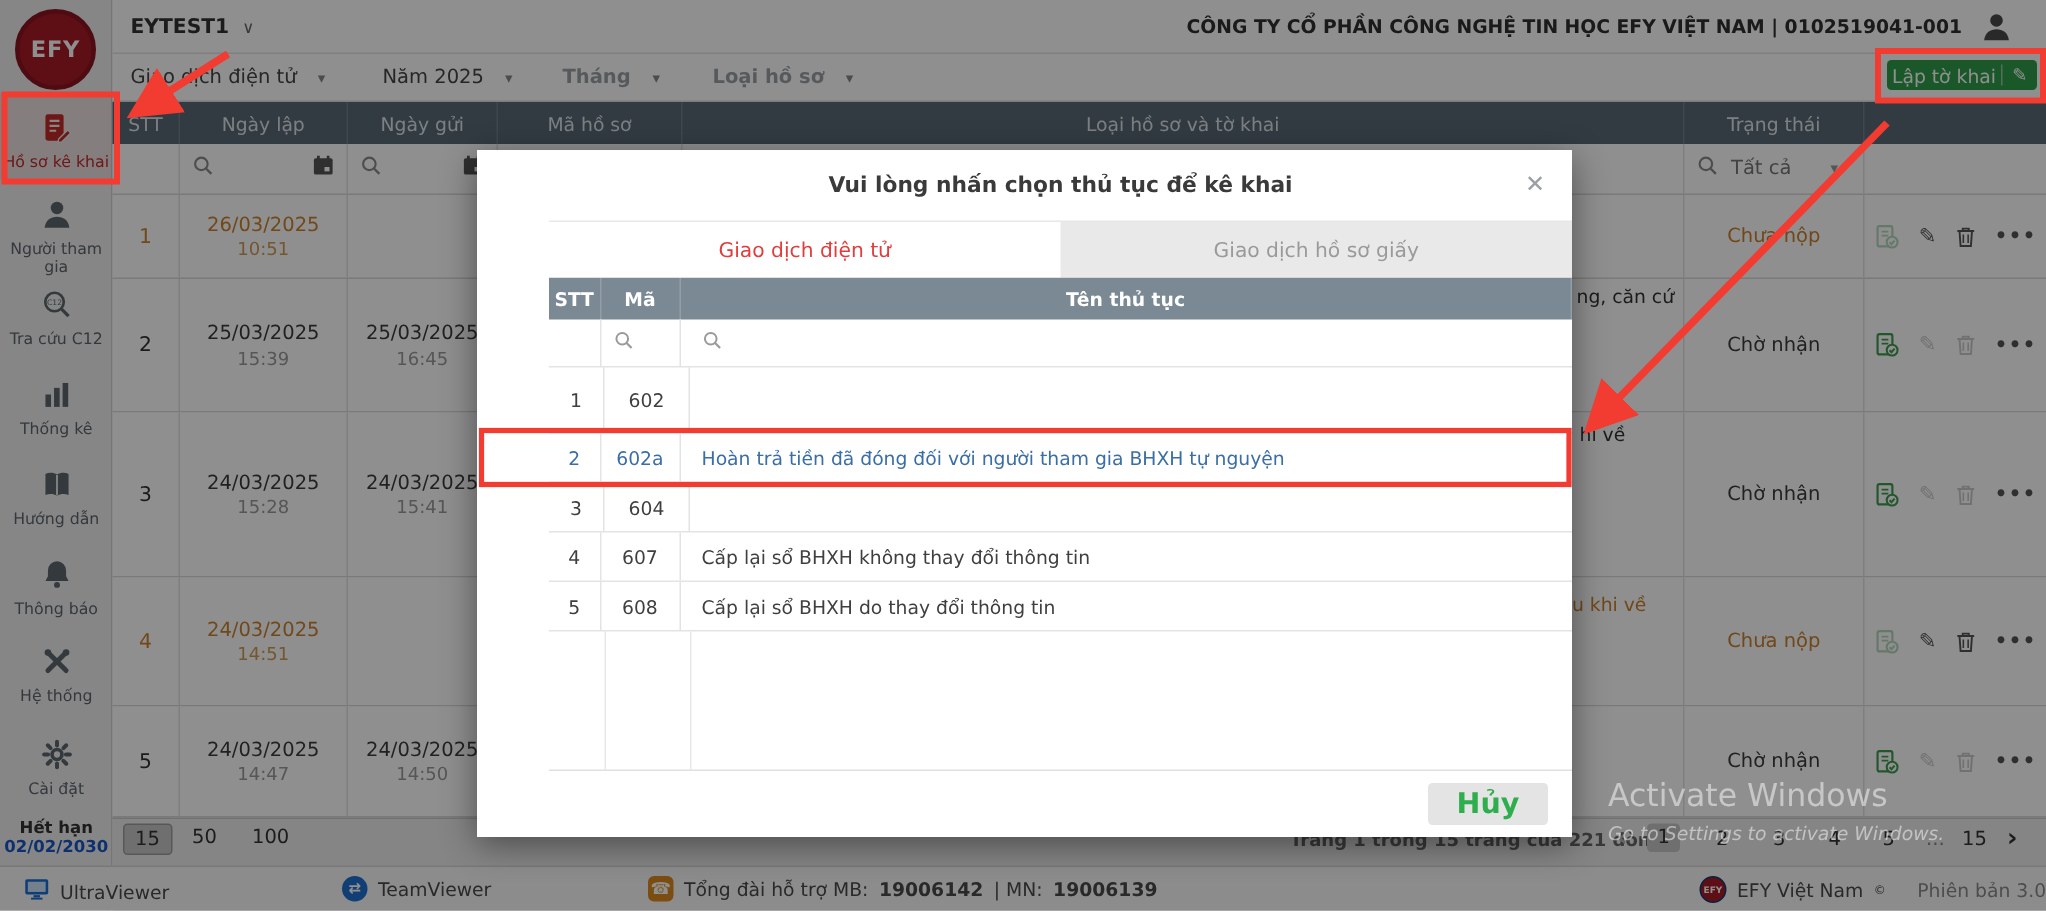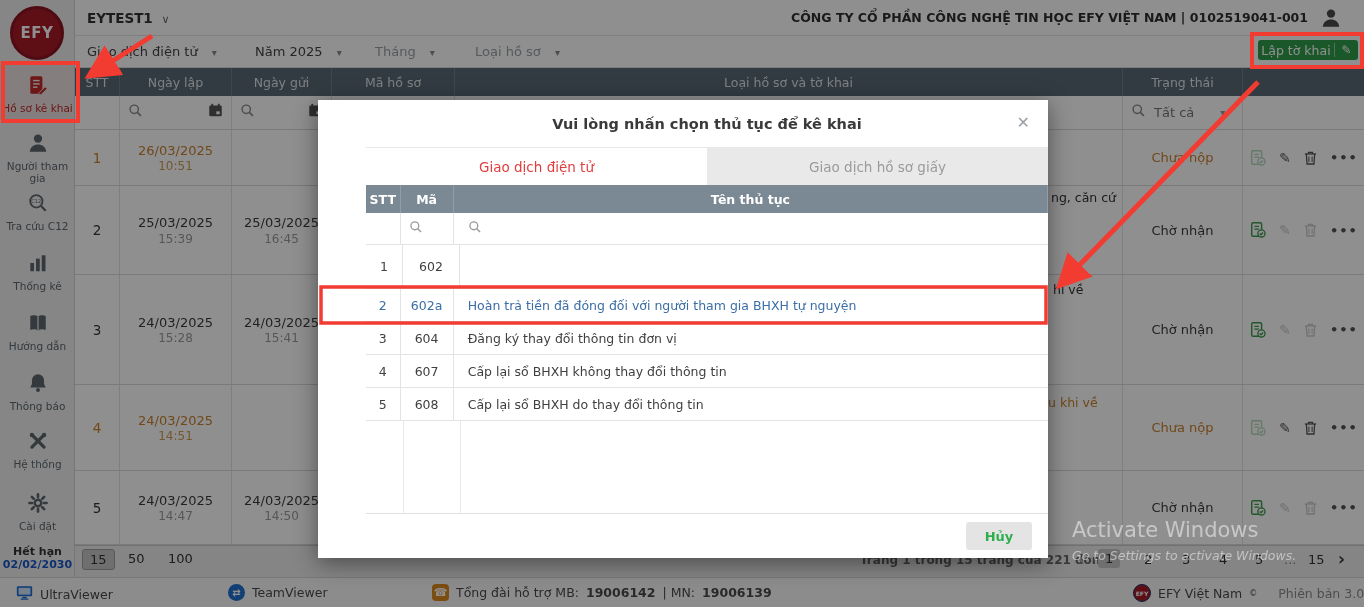--- a/index.html
+++ b/index.html
@@ -25,21 +25,21 @@
   #topbar{position:absolute;left:75px;top:0;width:1289px;height:36px;background:#fff;border-bottom:1px solid #e3e3e3;z-index:1;}
   .account{position:absolute;left:12px;top:10px;font-size:13.5px;font-weight:bold;color:#333;}
   .account .caret{font-weight:normal;color:#666;font-size:11px;margin-left:4px;}
   .company{position:absolute;right:56px;top:10px;font-size:12.5px;font-weight:bold;color:#2f2f2f;white-space:nowrap;}
   .user-ic{position:absolute;right:22px;top:7px;}
 
   
   #filterbar{position:absolute;left:75px;top:36px;width:1289px;height:32px;background:#fff;border-bottom:1px solid #ddd;z-index:1;}
   .flt{position:absolute;top:8px;font-size:13px;color:#444;white-space:nowrap;cursor:pointer;}
   .flt .caret{color:#888;font-size:10px;margin-left:10px;}
-  .flt.dim{color:#9aa0a5;}
+  .flt.dim{color:#9aa0a5;font-weight:bold;}
   #btn-create{position:absolute;right:6px;top:4px;width:100px;height:20px;background:#2f9e4c;border-radius:3px;
     color:#fff;font-size:12.5px;display:flex;align-items:center;cursor:pointer;z-index:1;}
   #btn-create .txt{flex:1;text-align:center;}
   #btn-create .pen{width:24px;border-left:1px solid rgba(255,255,255,.45);text-align:center;font-size:12px;}
 
   
   .trow{position:absolute;left:75px;width:1289px;display:flex;background:#fff;border-bottom:1px solid #d9d9d9;z-index:1;}
   .cell{border-right:1px solid #e2e2e2;display:flex;align-items:center;justify-content:center;flex-direction:column;overflow:hidden;}
   .w-stt{width:45px;} .w-nl{width:112px;} .w-ng{width:100px;} .w-mh{width:123px;}
   .w-loai{width:668px;} .w-tt{width:120px;} .w-tv{width:121px;border-right:none;}
@@ -109,22 +109,22 @@
   #m-filter{height:32px;}
   .m-body-row{height:33px;font-size:12.5px;color:#3f3f3f;cursor:pointer;}
   .m-body-row .m-c{font-size:12.5px;}
   #m-row1{height:44px;}
   #m-row1 .mc-ten{line-height:1.4;}
   .m-row.sel{color:#3a6ea5;}
   .m-row.sel .m-c{color:#3a6ea5;}
   #m-empty{height:92px;position:relative;}
   #m-empty .vl{position:absolute;top:0;height:100%;width:1px;background:#e8e8e8;}
   #m-footer{border-top:1px solid #e0e0e0;height:45px;position:relative;}
-  #m-cancel{position:absolute;right:16px;top:8px;width:66px;height:28px;background:#e4e4e4;border-radius:3px;
-    color:#2fae4e;font-weight:bold;font-size:13px;display:flex;align-items:center;justify-content:center;cursor:pointer;}
+  #m-cancel{position:absolute;right:16px;top:8px;width:80px;height:28px;background:#e4e4e4;border-radius:3px;
+    color:#2fae4e;font-weight:bold;font-size:19px;display:flex;align-items:center;justify-content:center;cursor:pointer;}
 
   
   #ann{position:absolute;inset:0;z-index:20;pointer-events:none;}
 </style>
 </head>
 <body>
 
 <div id="screen">
 
   <div id="sidebar">
@@ -617,21 +617,20 @@
       <div class="m-c mc-ma">602</div>
     </div>
     <div class="m-row m-body-row sel">
       <div class="m-c mc-stt">2</div>
       <div class="m-c mc-ma">602a</div>
       <div class="m-c mc-ten">Hoàn trả tiền đã đóng đối với người tham gia BHXH tự nguyện</div>
     </div>
     <div class="m-row m-body-row">
       <div class="m-c mc-stt">3</div>
       <div class="m-c mc-ma">604</div>
-      <div class="m-c mc-ten">Đăng ký thay đổi thông tin đơn vị</div>
     </div>
     <div class="m-row m-body-row">
       <div class="m-c mc-stt">4</div>
       <div class="m-c mc-ma">607</div>
       <div class="m-c mc-ten">Cấp lại sổ BHXH không thay đổi thông tin</div>
     </div>
     <div class="m-row m-body-row">
       <div class="m-c mc-stt">5</div>
       <div class="m-c mc-ma">608</div>
       <div class="m-c mc-ten">Cấp lại sổ BHXH do thay đổi thông tin</div>

